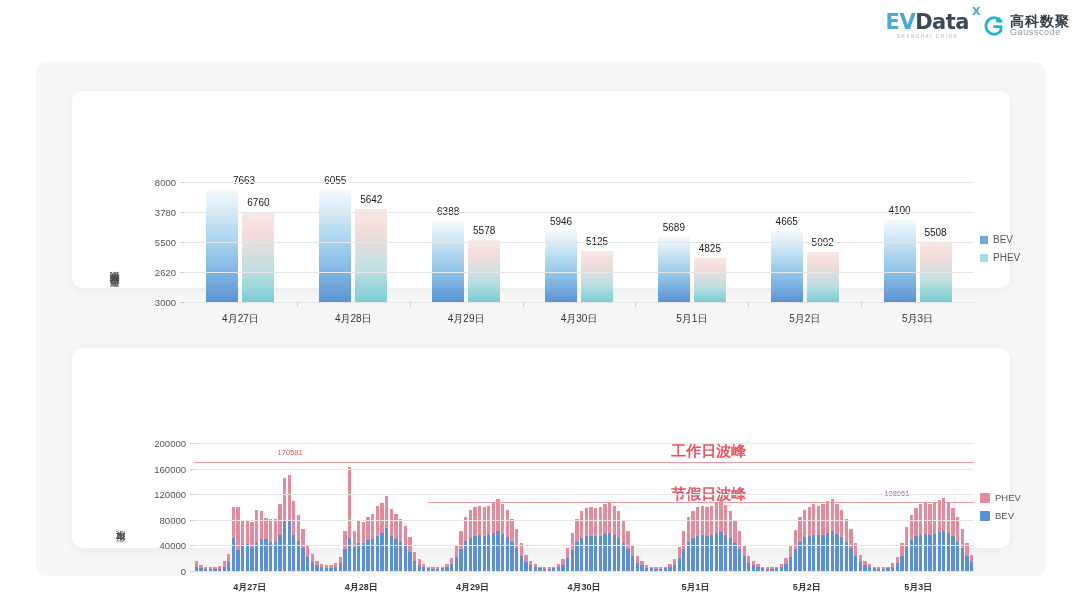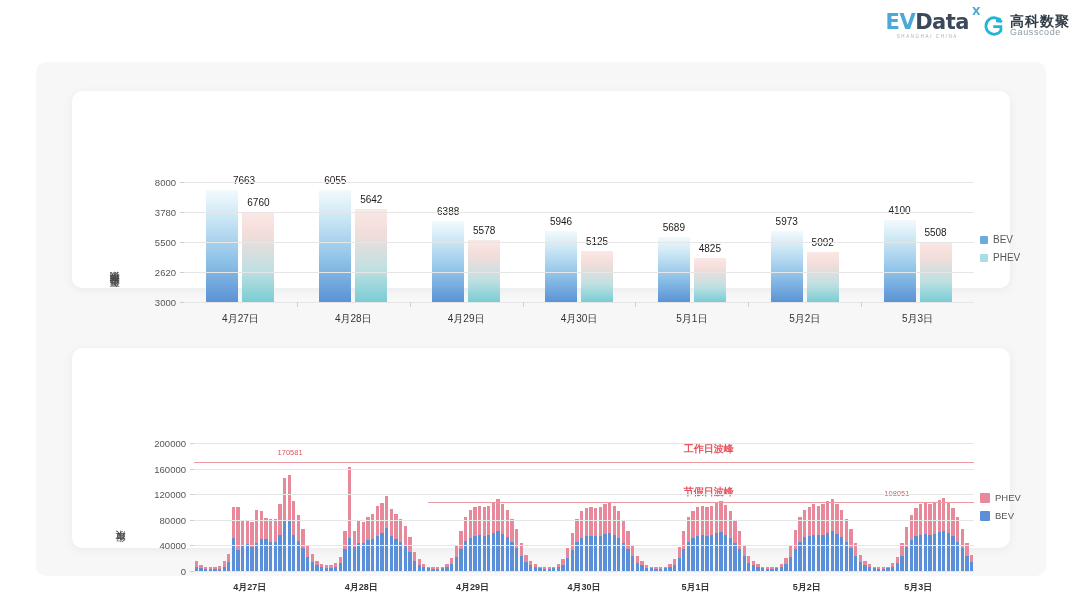--- a/index.html
+++ b/index.html
@@ -65,21 +65,21 @@
   .legend1 .row { display: flex; align-items: center; gap: 5px; margin-bottom: 7px; }
   .legend1 .sw { width: 8px; height: 8px; border-radius: 1px; }
 
   
   #chart2 { left: 100px; top: 375px; width: 840px; height: 145px; }
   #c2-plot { position: absolute; left: 58px; top: 0; width: 780px; height: 142px; }
   .sbar { position: absolute; bottom: 0; }
   .sbar .seg-bev  { position: absolute; bottom: 0; left: 0; right: 0; background: #5b8fd8; }
   .sbar .seg-phev { position: absolute; left: 0; right: 0; background: #e8899b; }
   .refline { position: absolute; height: 1.4px; background: #eb9a9f; }
-  .reflabel { position: absolute; font-size: 10px; color: #e8545f; font-weight: 700; white-space: nowrap; }
+  .reflabel { position: absolute; font-size: 15px; color: #e8545f; font-weight: 700; white-space: nowrap; }
   .refvalue { position: absolute; font-size: 7.5px; color: #e8545f; white-space: nowrap; }
   .legend2 { position: absolute; left: 944px; top: 430px; font-size: 9.5px; color: #555; }
   .legend2 .row { display: flex; align-items: center; gap: 5px; margin-bottom: 7px; }
   .legend2 .sw { width: 10px; height: 10px; border-radius: 1px; }
 </style>
 </head>
 <body>
 
 <div id="root">
 
@@ -133,21 +133,21 @@
           <div class="barval" style="left: 300.143px; top: 43.128px;">5578</div>
           <div class="bar1 bev" style="left: 361px; top: 49.296px; height: 70.704px;"></div>
           <div class="barval" style="left: 377px; top: 34.296px;">5946</div>
           <div class="bar1 phev" style="left: 397px; top: 69px; height: 51px;"></div>
           <div class="barval" style="left: 413px; top: 54px;">5125</div>
           <div class="bar1 bev" style="left: 473.857px; top: 55.464px; height: 64.536px;"></div>
           <div class="barval" style="left: 489.857px; top: 40.464px;">5689</div>
           <div class="bar1 phev" style="left: 509.857px; top: 76.2px; height: 43.8px;"></div>
           <div class="barval" style="left: 525.857px; top: 61.2px;">4825</div>
           <div class="bar1 bev" style="left: 586.714px; top: 48.648px; height: 71.352px;"></div>
-          <div class="barval" style="left: 602.714px; top: 33.648px;">5973</div>
+          <div class="barval" style="left: 602.714px; top: 33.648px;">4665</div>
           <div class="bar1 phev" style="left: 622.714px; top: 69.792px; height: 50.208px;"></div>
           <div class="barval" style="left: 638.714px; top: 54.792px;">5092</div>
           <div class="bar1 bev" style="left: 699.571px; top: 38.4px; height: 81.6px;"></div>
           <div class="barval" style="left: 715.571px; top: 23.4px;">4100</div>
           <div class="bar1 phev" style="left: 735.571px; top: 59.808px; height: 60.192px;"></div>
           <div class="barval" style="left: 751.571px; top: 44.808px;">5508</div>
         </div>
       <div id="c1-xaxis">
           <div class="xlabel" style="left: 104.429px; top: 130px;">4月27日</div>
           <div class="xlabel" style="left: 217.286px; top: 130px;">4月28日</div>

